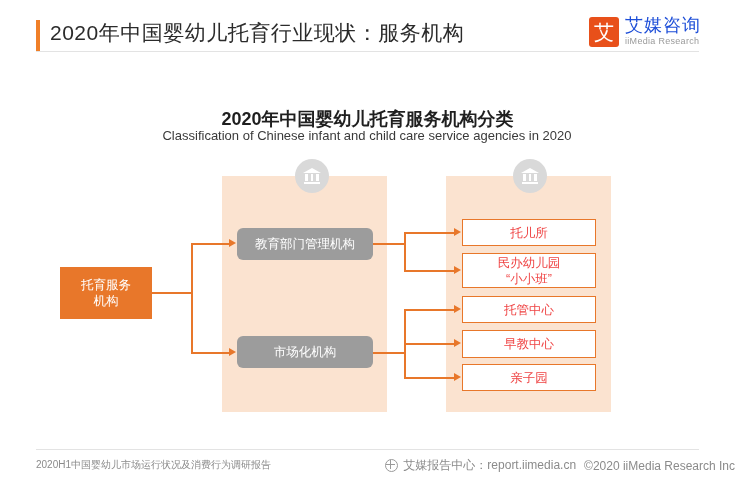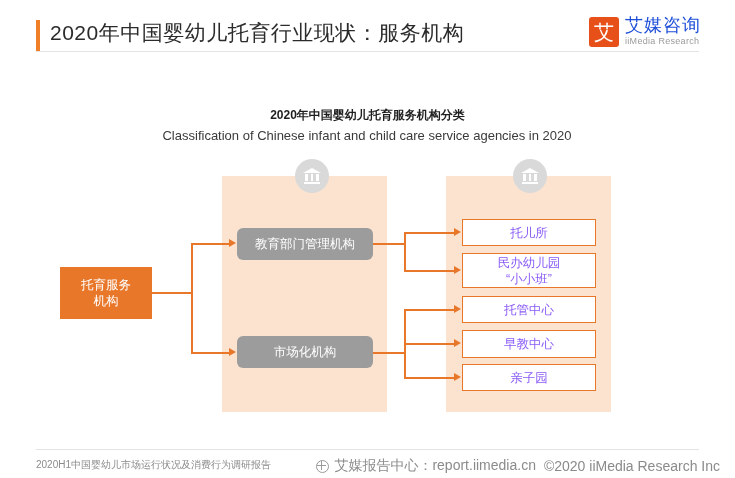--- a/index.html
+++ b/index.html
@@ -94,21 +94,21 @@
     letter-spacing: 0.3px;
   }
 
   
   .chart-title-cn {
     position: absolute;
     left: 0;
     top: 107px;
     width: 735px;
     text-align: center;
-    font-size: 12px;
+    font-size: 18px;
     font-weight: bold;
     color: #1f1f1f;
   }
   .chart-title-en {
     position: absolute;
     left: 0;
     top: 128px;
     width: 734px;
     text-align: center;
     font-size: 13px;
@@ -216,21 +216,21 @@
   }
   .node-market {
     left: 237px;
     top: 336px;
     width: 136px;
     height: 32px;
   }
   .node-white {
     background: #ffffff;
     border: 1px solid #e8772a;
-    color: #8b5cf6;
+    color: #ef4444;
   }
   .n-tuoersuo   { left: 462px; top: 219px; width: 134px; height: 27px; }
   .n-minban     { left: 462px; top: 253px; width: 134px; height: 35px; }
   .n-tuoguan    { left: 462px; top: 296px; width: 134px; height: 27px; }
   .n-zaojiao    { left: 462px; top: 330px; width: 134px; height: 28px; }
   .n-qinzi      { left: 462px; top: 364px; width: 134px; height: 27px; }
 
   .line {
     position: absolute;
     background: #e8772a;
@@ -259,23 +259,23 @@
   .footer-left {
     position: absolute;
     left: 36px;
     top: 458px;
     font-size: 10px;
     color: #8b8b8b;
     white-space: nowrap;
   }
   .footer-right {
     position: absolute;
-    right: 35px;
+    right: 20px;
     top: 457px;
-    font-size: 14px;
+    font-size: 12px;
     color: #8b8b8b;
     white-space: nowrap;
     display: flex;
     align-items: center;
   }
   .footer-globe {
     display: inline-block;
     width: 11px;
     height: 11px;
     border-radius: 50%;

